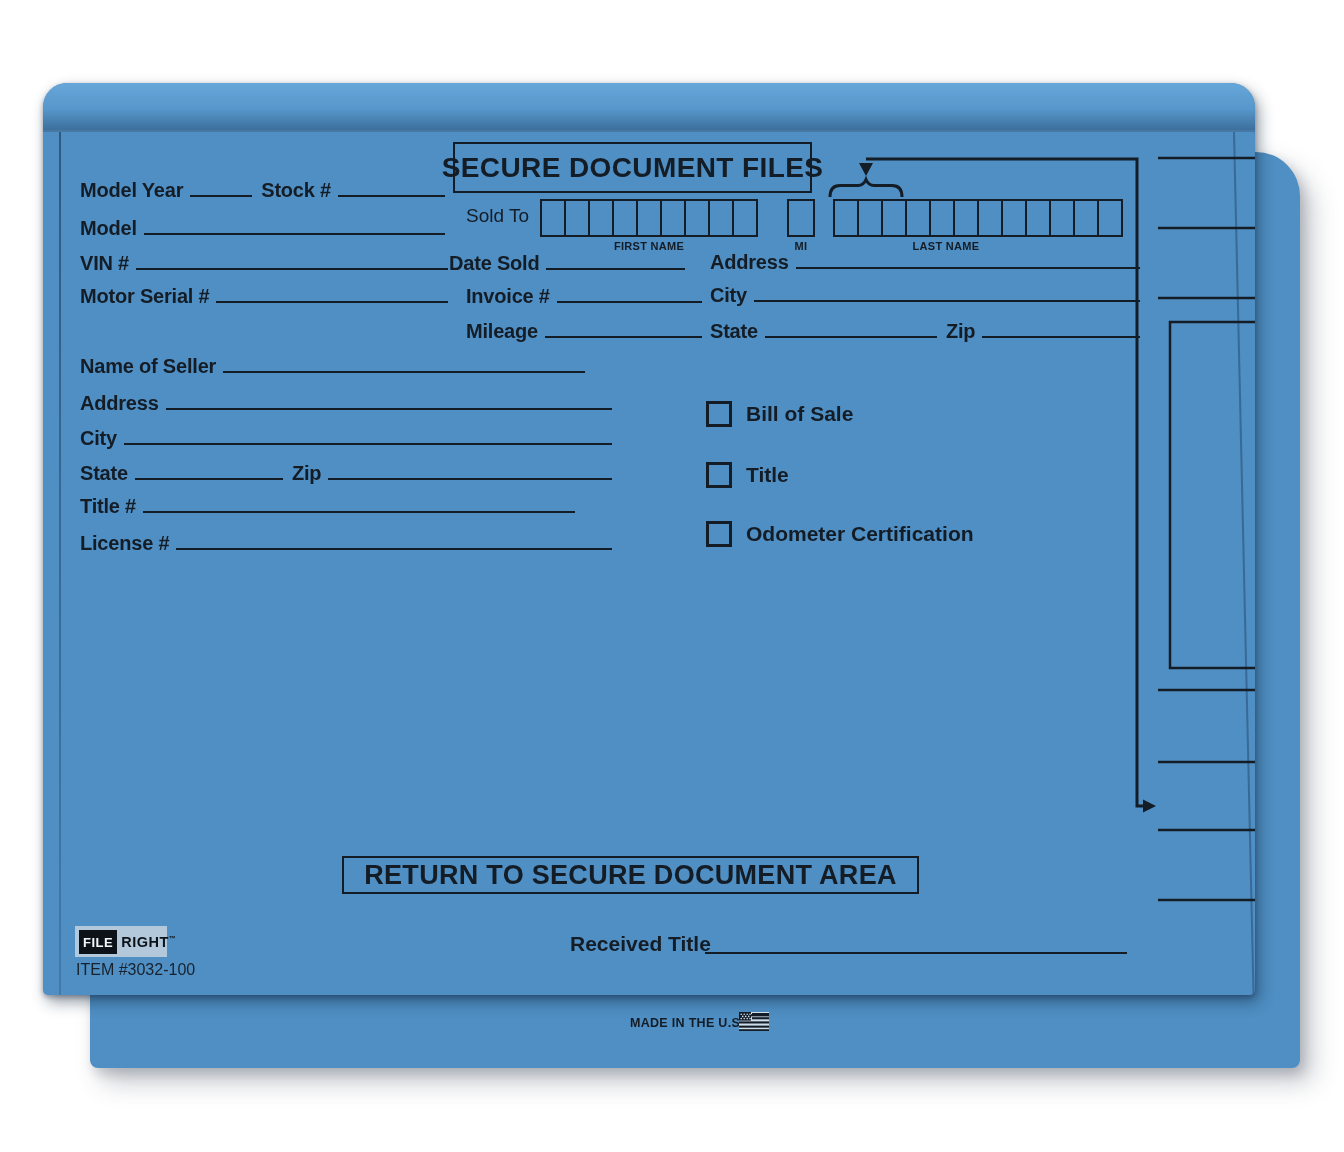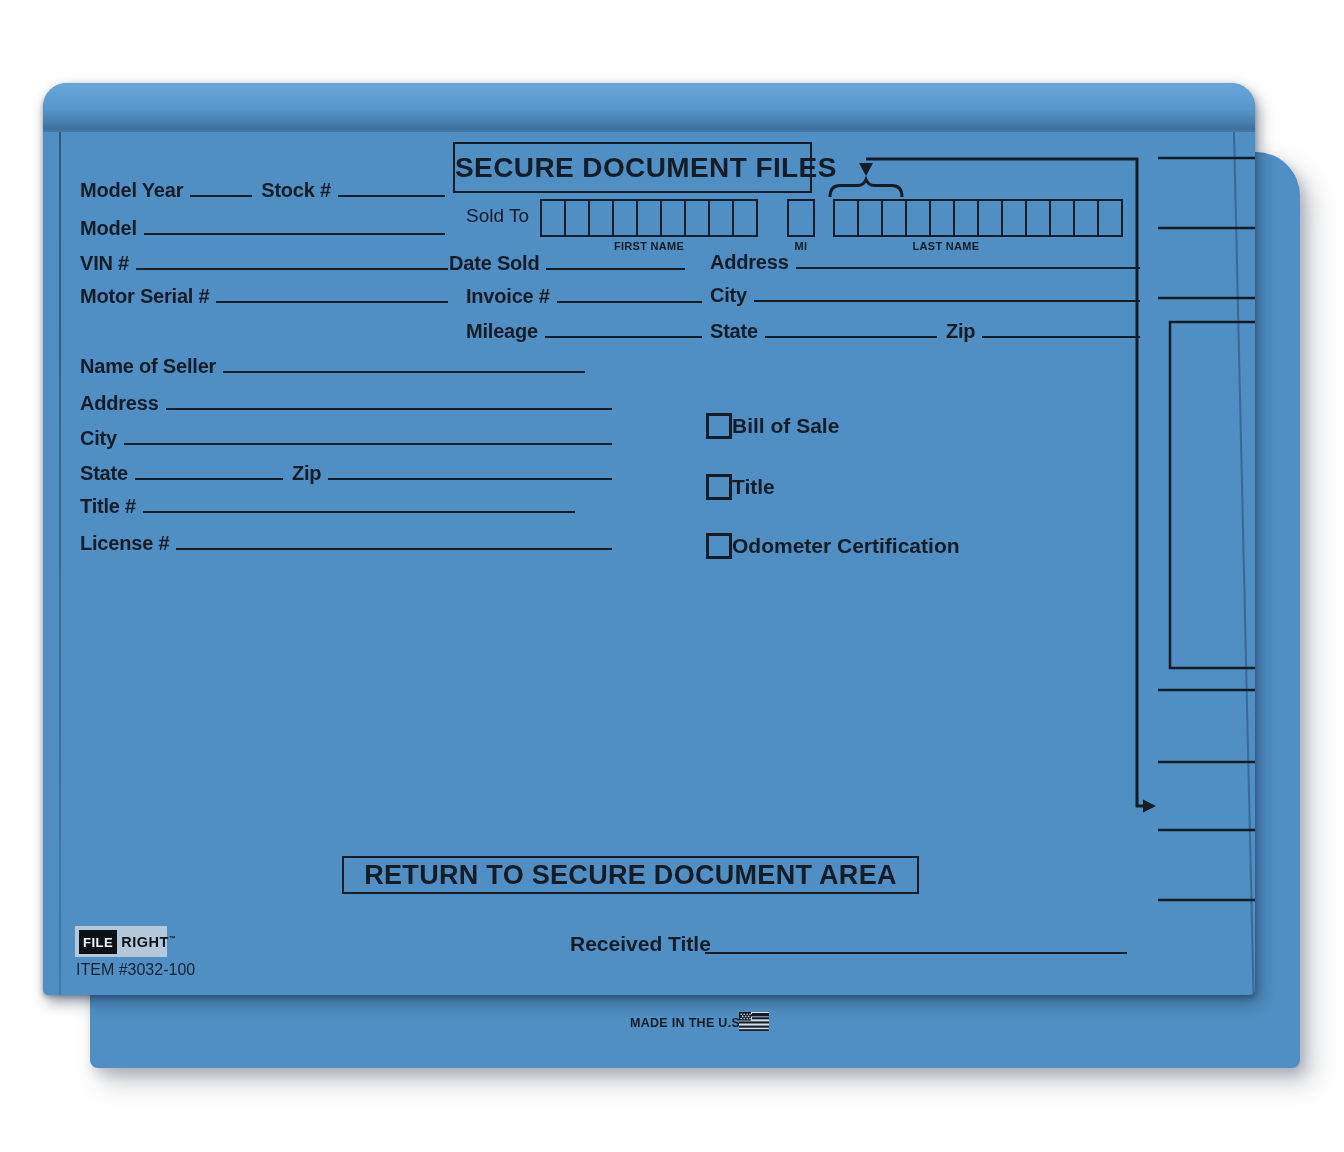--- a/index.html
+++ b/index.html
@@ -28,35 +28,35 @@
   .frow .lab{font-weight:700;font-size:20px;line-height:20px;white-space:nowrap;
     margin-bottom:-3px;padding-right:7px;letter-spacing:-.2px;}
   .frow .lab.l2{padding-left:9px;}
   .fline{flex:1;height:2px;border-bottom:2.5px solid #141c26;}
   .fline.fx62{flex:0 0 62px;}
   .fline.fx148{flex:0 0 148px;}
   .fline.fx172{flex:0 0 172px;}
 
   
   .title-box{position:absolute;left:410px;top:59px;width:355px;height:47px;
-    border:2.5px solid #141c26;display:flex;align-items:center;justify-content:flex-start;
+    border:2.5px solid #141c26;display:flex;align-items:center;justify-content:center;
     font-weight:700;font-size:28px;letter-spacing:.4px;white-space:nowrap;}
   .return-box{position:absolute;left:299px;top:773px;width:573px;height:34px;
     border:2px solid #141c26;display:flex;align-items:center;justify-content:center;
     font-weight:700;font-size:27px;letter-spacing:.3px;white-space:nowrap;}
 
   
   .soldto-label{position:absolute;left:423px;top:122px;font-weight:400;font-size:19px;}
   .cellgroup{position:absolute;display:flex;height:38px;border:2.5px solid #141c26;box-sizing:border-box;}
   .cellgroup .cell{flex:1;border-left:2px solid #141c26;}
   .cellgroup .cell:first-child{border-left:none;}
   .boxcap{position:absolute;font-weight:700;font-size:11px;letter-spacing:.3px;text-align:center;}
 
   
-  .chk{position:absolute;display:flex;align-items:center;height:28px;margin-top:12px;}
+  .chk{position:absolute;display:flex;align-items:center;gap:14px;height:28px;}
   .chk .box{width:26px;height:26px;border:3.5px solid #141c26;box-sizing:border-box;}
   .chk .clab{font-weight:700;font-size:21px;white-space:nowrap;}
 
   
   .recv-label{position:absolute;left:527px;top:849px;font-weight:700;font-size:21px;}
   .recv-line{position:absolute;left:662px;top:843px;width:422px;height:26px;
     border-bottom:2.5px solid #141c26;}
   .sig-caption{position:absolute;left:662px;top:874px;width:440px;text-align:center;
     font-weight:700;font-size:14.5px;}
 

